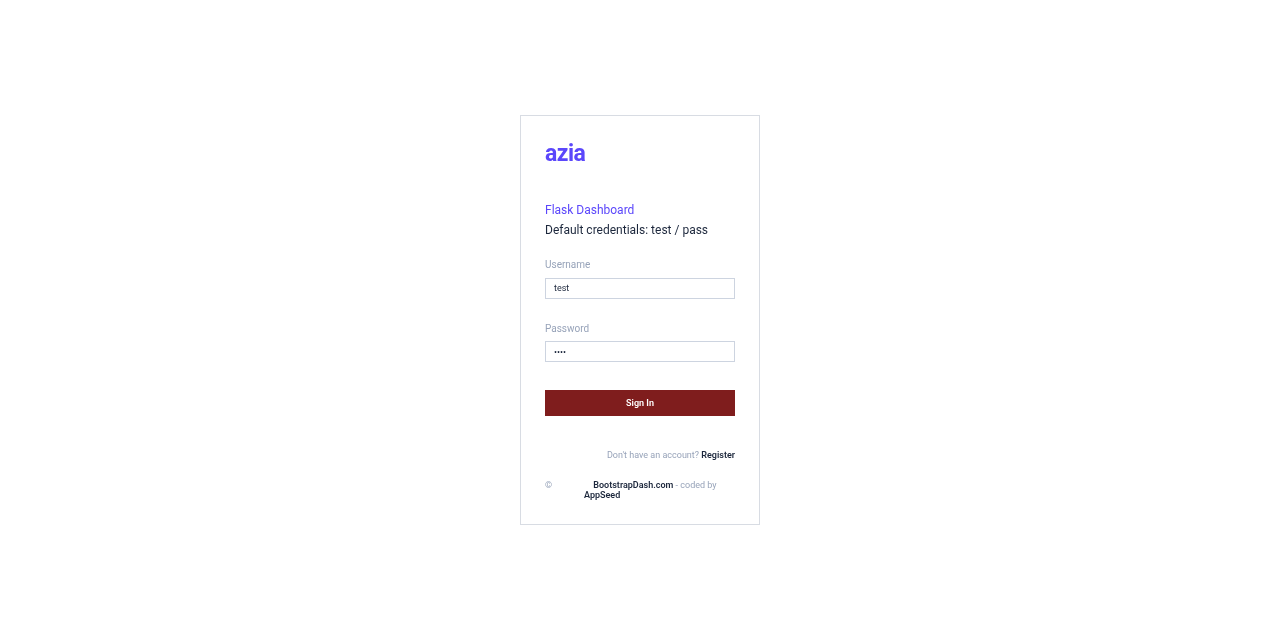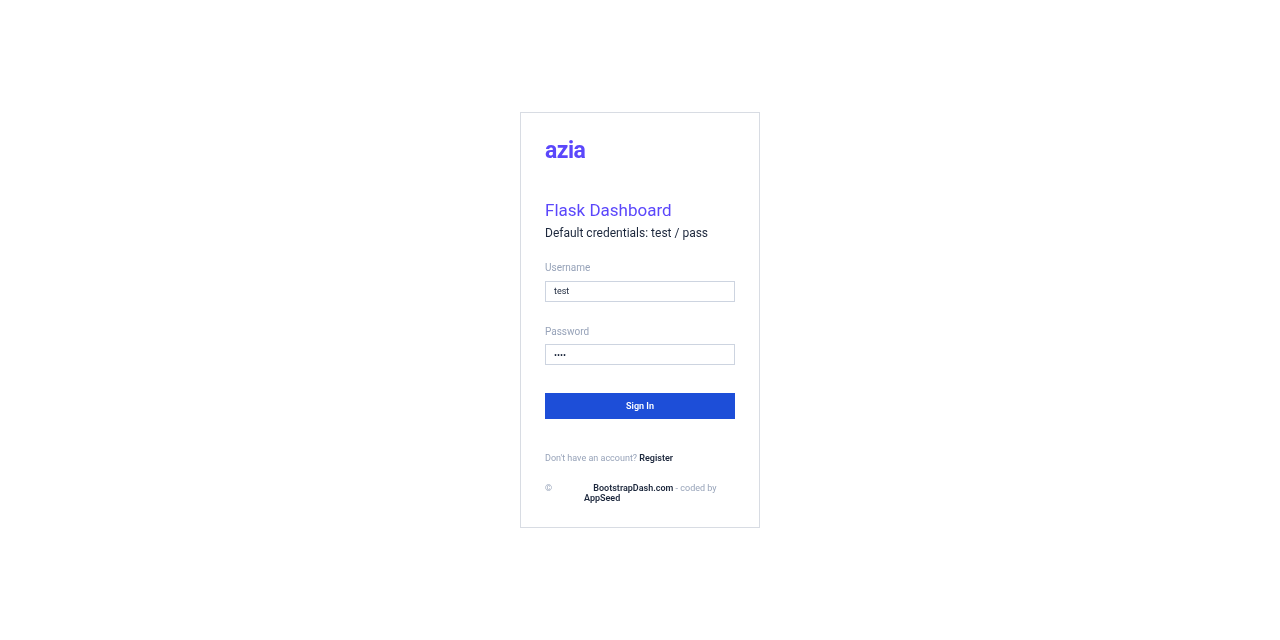--- a/index.html
+++ b/index.html
@@ -23,21 +23,21 @@
       background: #fff;
     }
     .logo {
       font-size: 23px;
       font-weight: 700;
       color: #5b47fb;
       margin-bottom: 36px;
       letter-spacing: -0.5px;
     }
     .title {
-      font-size: 17px;
+      font-size: 12px;
       font-weight: 400;
       color: #5b47fb;
       margin-bottom: 6px;
     }
     .subtitle {
       font-size: 12px;
       color: #1c273c;
       margin-bottom: 22px;
     }
     .form-group {
@@ -55,33 +55,34 @@
       padding: 0 8px;
       border: 1px solid #cdd4e0;
       font-size: 9px;
       color: #1c273c;
       background: #fff;
       font-family: inherit;
     }
     .btn {
       width: 100%;
       height: 26px;
-      background: #1d4ed8;
+      background: #7f1d1d;
       color: #fff;
       border: none;
       font-size: 9px;
       font-weight: 600;
       cursor: pointer;
       margin-top: 4px;
       font-family: inherit;
     }
     .footer-text {
       font-size: 9px;
       color: #97a3b9;
       margin-top: 34px;
+      text-align: right;
     }
     .footer-text .link {
       color: #1c273c;
       font-weight: 600;
       text-decoration: none;
       cursor: pointer;
     }
     .credits {
       font-size: 9px;
       color: #97a3b9;

